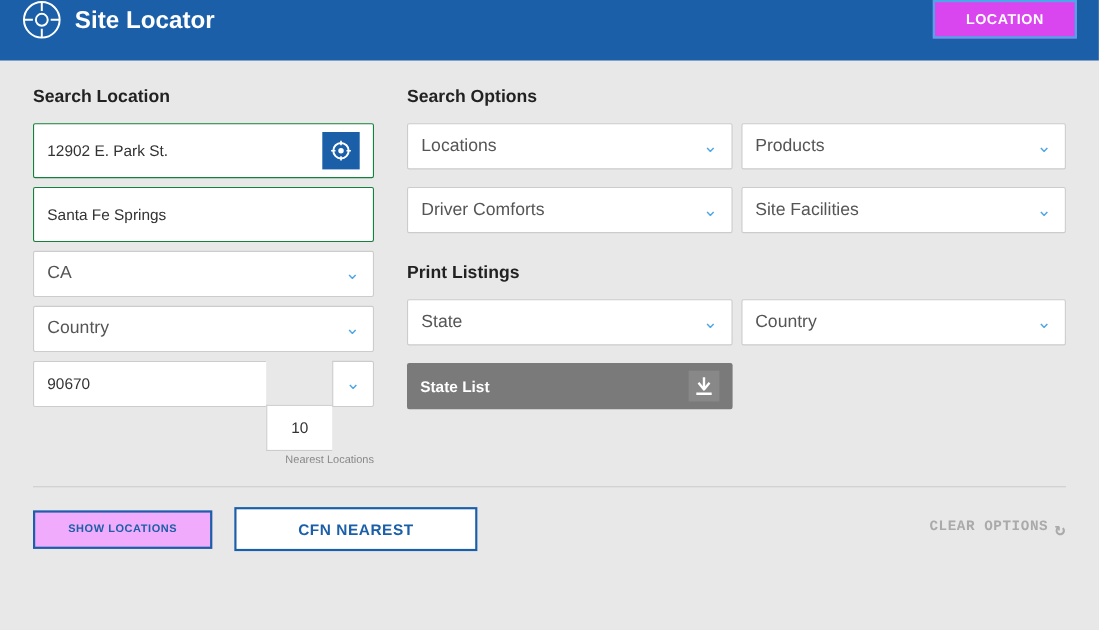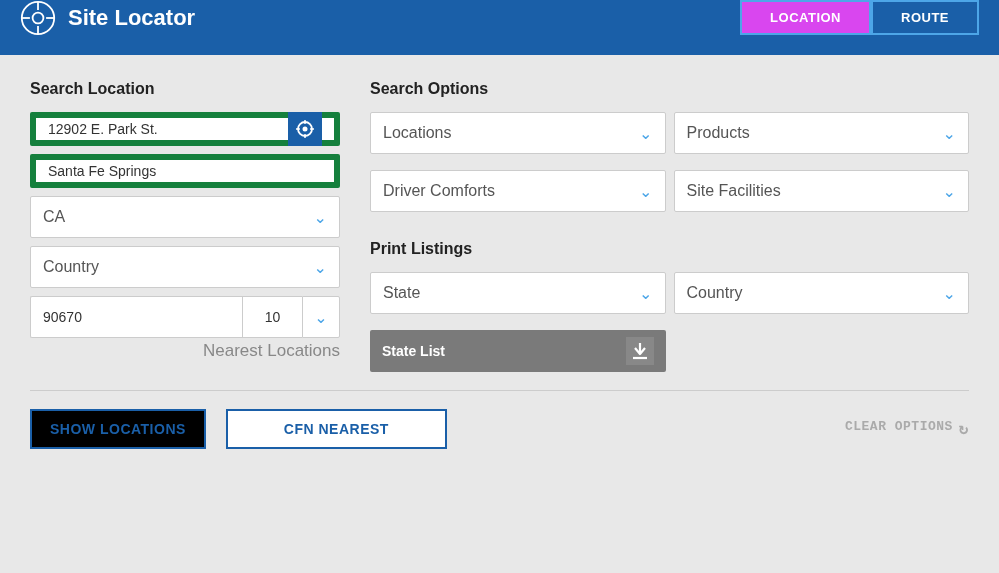--- a/index.html
+++ b/index.html
@@ -76,23 +76,23 @@
     .section-title {
       font-size: 16px;
       font-weight: bold;
       color: #222;
       margin-bottom: 14px;
     }
 
     
     .input-field {
       width: 100%;
-      height: 34px;
-      background: white;
-      border: 6px solid #15803d;
+      height: 50px;
+      background: white;
+      border: 1px solid #15803d;
       border-radius: 2px;
       padding: 0 12px;
       font-size: 14px;
       color: #333;
       margin-bottom: 8px;
       display: flex;
       align-items: center;
       justify-content: space-between;
       position: relative;
     }
@@ -166,34 +166,35 @@
       width: 60px;
       height: 42px;
       background: white;
       border: 1px solid #ccc;
       border-radius: 0;
       padding: 0 8px;
       font-size: 14px;
       color: #333;
       border-right: none;
       text-align: center;
+      margin-top: 40px;
     }
     .nearest-chevron {
       width: 38px;
       height: 42px;
       background: white;
       border: 1px solid #ccc;
       border-radius: 0 2px 2px 0;
       display: flex;
       align-items: center;
       justify-content: center;
       cursor: pointer;
     }
     .nearest-label {
-      font-size: 17px;
+      font-size: 10px;
       color: #888;
       text-align: right;
       margin-top: 3px;
       width: 100%;
     }
 
     
     .options-grid {
       display: grid;
       grid-template-columns: 1fr 1fr;
@@ -244,25 +245,25 @@
 
     
     .bottom-row {
       display: flex;
       align-items: center;
       gap: 0;
       justify-content: flex-start;
     }
     .show-locations-btn {
       border: 2px solid #1a5fa8;
-      background: #000000;
+      background: #f0abfc;
       color: #1a5fa8;
-      font-size: 14px;
-      font-weight: bold;
-      padding: 10px 18px;
+      font-size: 10px;
+      font-weight: bold;
+      padding: 10px 30px;
       cursor: pointer;
       letter-spacing: 0.5px;
       margin-right: 20px;
     }
     .cfn-btn {
       border: 2px solid #1a5fa8;
       background: white;
       color: #1a5fa8;
       font-size: 14px;
       font-weight: bold;
@@ -300,21 +301,20 @@
       <circle cx="20" cy="20" r="6" fill="none" stroke="white" stroke-width="2"></circle>
       <line x1="20" y1="2" x2="20" y2="11" stroke="white" stroke-width="2"></line>
       <line x1="20" y1="29" x2="20" y2="38" stroke="white" stroke-width="2"></line>
       <line x1="2" y1="20" x2="11" y2="20" stroke="white" stroke-width="2"></line>
       <line x1="29" y1="20" x2="38" y2="20" stroke="white" stroke-width="2"></line>
     </svg>
     <span class="header-title">Site Locator</span>
   </div>
   <div class="header-buttons">
     <button class="header-btn header-btn-active">LOCATION</button>
-    <button class="header-btn header-btn-inactive">ROUTE</button>
   </div>
 </div>
 
 <div class="main">
   <div class="two-col">
 
     <div class="left-col">
       <div class="section-title">Search Location</div>
 
       <div class="input-field">

